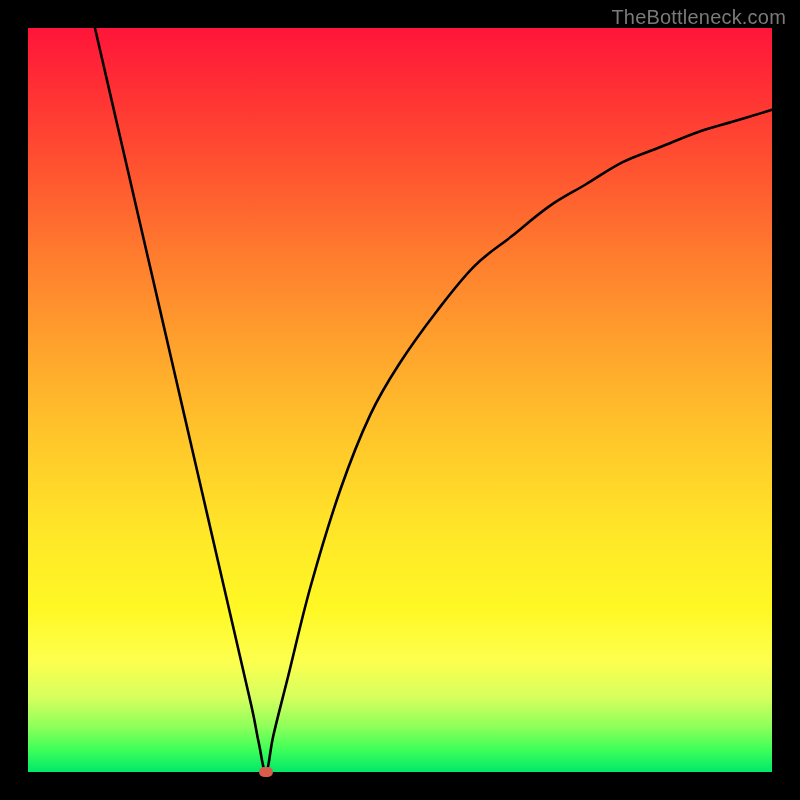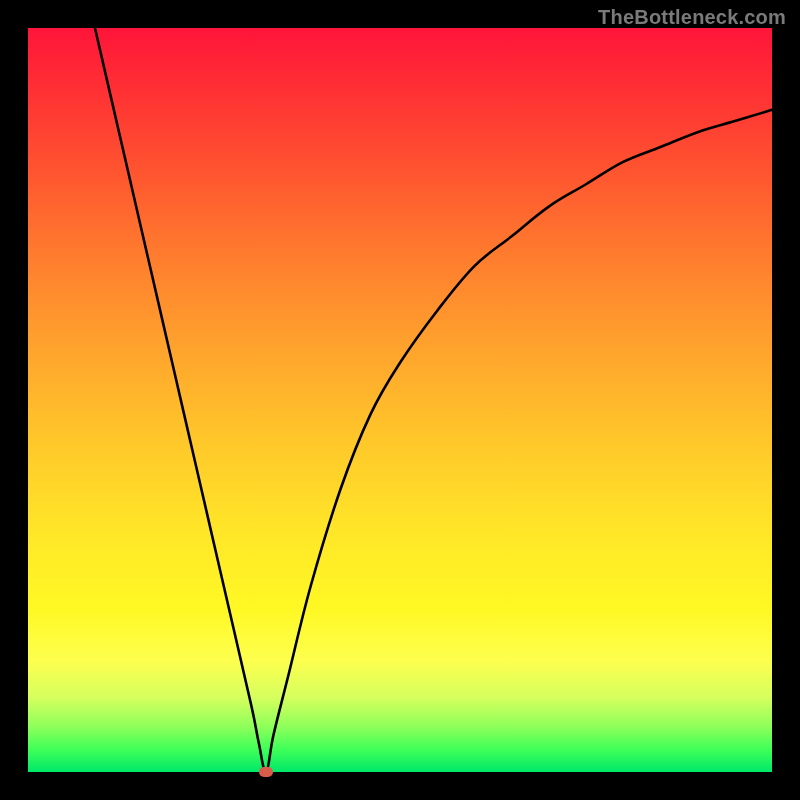--- a/index.html
+++ b/index.html
@@ -10,21 +10,20 @@
     background: #000;
     overflow: hidden;
   }
   .frame {
     position: absolute;
     left: 0;
     top: 0;
     width: 800px;
     height: 800px;
     background: #000;
-    font-weight: bold;
   }
   .plot-area {
     position: absolute;
     left: 28px;
     top: 28px;
     width: 744px;
     height: 744px;
     
     background: linear-gradient(to bottom,
       #ff153a 0%,

